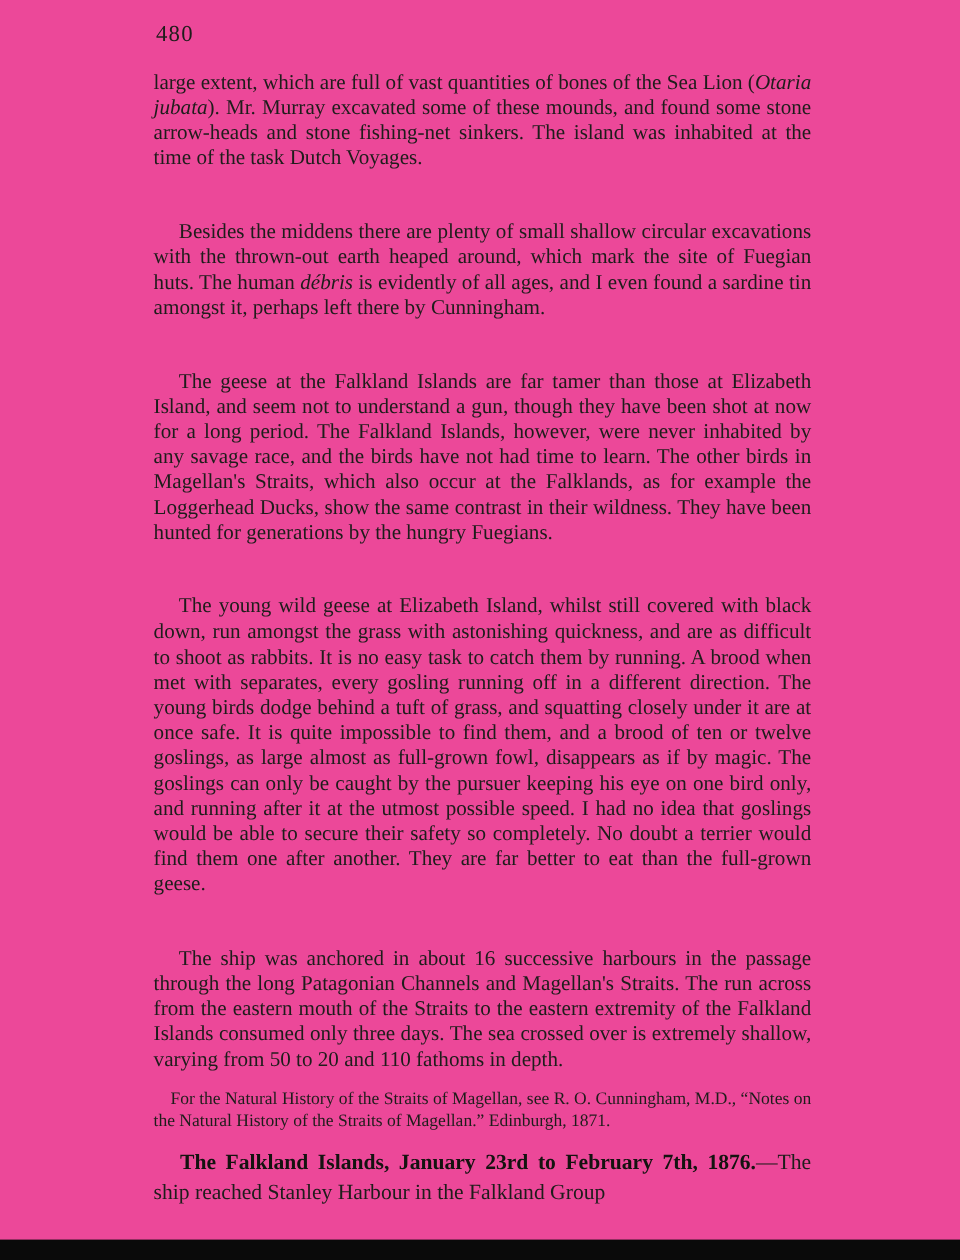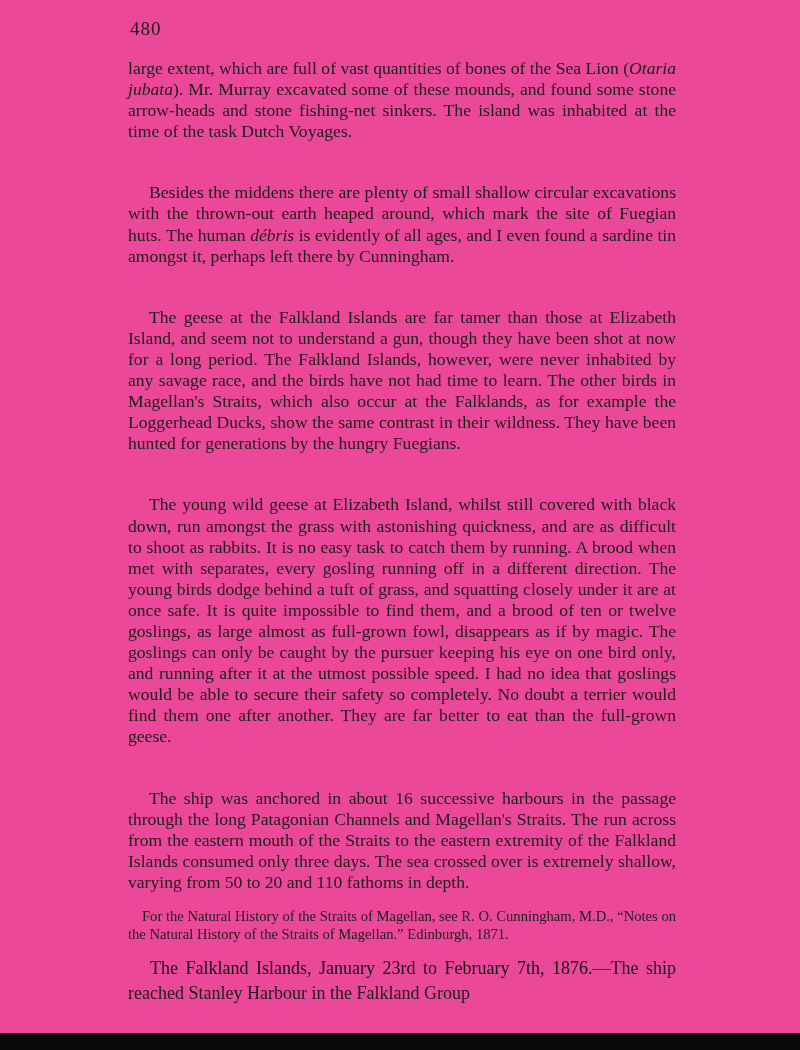--- a/index.html
+++ b/index.html
@@ -69,21 +69,21 @@
   .footnote {
     text-indent: 14px;
   }
   .section-start {
     margin-top: 13px !important;
     text-indent: 22px;
     font-size: 18px;
     line-height: 24.5px;
   }
   .section-heading {
-    font-weight: normal;
+    font-weight: bold;
     color: #141310;
   }
   .scan-bar {
     position: absolute;
     left: 0;
     right: 0;
     bottom: 0;
     height: 17px;
     background: #0a0a0a;
   }

